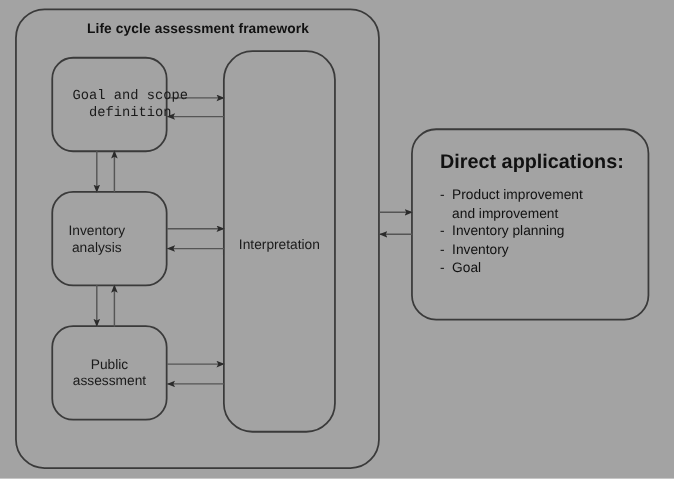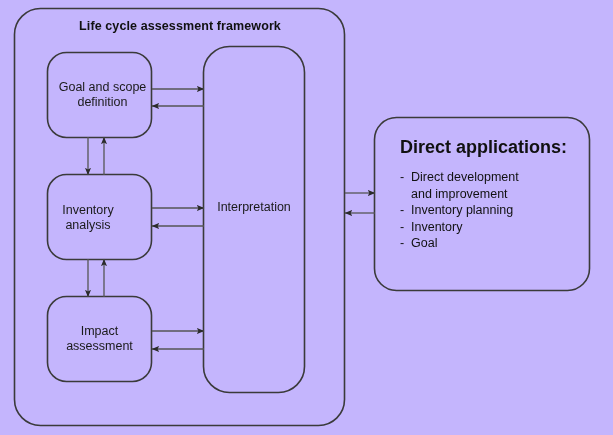--- a/index.html
+++ b/index.html
@@ -11,21 +11,21 @@
   body {
     font-family: "Liberation Sans", sans-serif;
     width: 613px;
     height: 435px;
     overflow: hidden;
   }
   #diagram-root {
     position: relative;
     width: 613px;
     height: 435px;
-    background: #c4b5fd;
+    background: #a3a3a3;
   }
   #diagram-svg {
     position: absolute;
     top: 0;
     left: 0;
     width: 613px;
     height: 435px;
     display: block;
   }
   .node-label {
@@ -42,37 +42,38 @@
     left: 60px;
     top: 19px;
     width: 240px;
     text-align: center;
     font-size: 12.5px;
     font-weight: bold;
     color: #111111;
     letter-spacing: 0.1px;
   }
   #goal-scope-label {
-    left: 41px;
+    left: 57px;
     top: 80px;
     width: 123px;
+    font-family: Liberation Mono, monospace;
   }
   #inventory-label {
     left: 47px;
     top: 203px;
     width: 82px;
   }
   #impact-label {
     left: 47px;
     top: 324px;
     width: 105px;
   }
   #interpretation-label {
     left: 203px;
-    top: 200px;
+    top: 215px;
     width: 102px;
   }
   #applications-panel {
     position: absolute;
     left: 400px;
     top: 140px;
     width: 175px;
     color: #111111;
   }
   #applications-heading {
@@ -143,29 +144,29 @@
   </svg>
 
   <div id="framework-title">Life cycle assessment framework</div>
 
   <div class="node-label" id="goal-scope-label">Goal and scope
 definition</div>
 
   <div class="node-label" id="inventory-label">Inventory
 analysis</div>
 
-  <div class="node-label" id="impact-label">Impact
+  <div class="node-label" id="impact-label">Public
 assessment</div>
 
   <div class="node-label" id="interpretation-label">Interpretation</div>
 
   <div id="applications-panel">
     <div id="applications-heading">Direct applications:</div>
     <ul id="applications-list">
-        <li>Direct development
+        <li>Product improvement
 and improvement</li>
         <li>Inventory planning</li>
         <li>Inventory</li>
         <li>Goal</li>
       </ul>
   </div>
 
 </div>
 
 </body></html>

